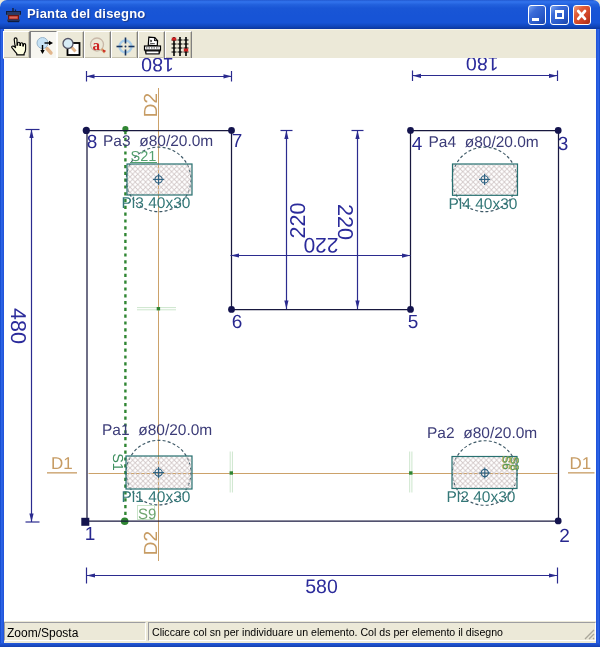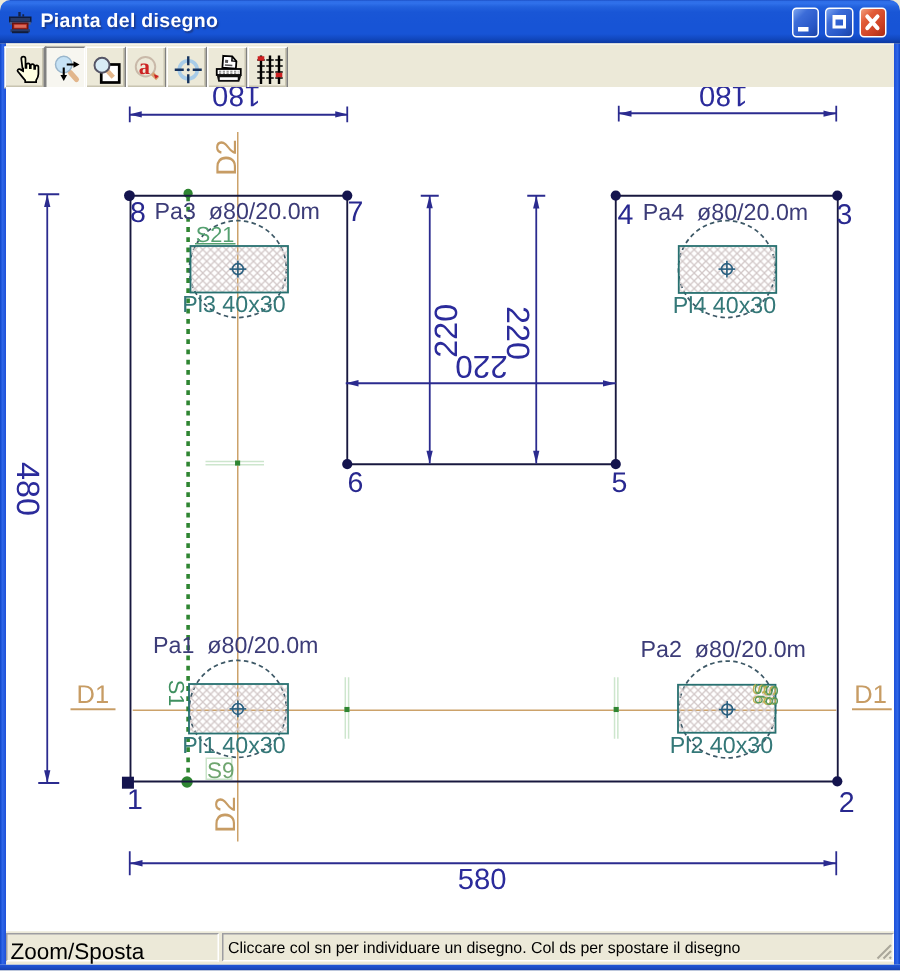--- a/index.html
+++ b/index.html
@@ -369,20 +369,20 @@
 <rect x="81.3" y="517.8" width="8" height="8" fill="#14144E"></rect>
 <text x="90" y="539.5" text-anchor="middle" font-size="19" fill="#28288F">1</text>
 
 <circle cx="558.2" cy="520.9" r="3.4" fill="#14144E"></circle>
 <text x="564.5" y="541.5" text-anchor="middle" font-size="19" fill="#28288F">2</text>
 </svg>
 
 <div class="abs" style="left:4px;top:621px;width:592px;height:22px;background:#ECE9D8;"></div>
 
 <div class="abs" style="left:4px;top:622px;width:142px;height:19px;background:#ECE9D8;box-sizing:border-box;
-  border:1px solid;border-color:#9d9da1 #fff #fff #9d9da1;font-size:15px;color:#000;padding:3px 0 0 2px;">Zoom/Sposta</div>
+  border:1px solid;border-color:#9d9da1 #fff #fff #9d9da1;font-size:12px;color:#000;padding:3px 0 0 2px;">Zoom/Sposta</div>
 
 <div class="abs" style="left:148px;top:622px;width:448px;height:19px;background:#ECE9D8;box-sizing:border-box;
-  border:1px solid;border-color:#9d9da1 #fff #fff #9d9da1;font-size:10.6px;color:#000;padding:3px 0 0 3px;">Cliccare col sn per individuare un disegno. Col ds per spostare il disegno</div>
+  border:1px solid;border-color:#9d9da1 #fff #fff #9d9da1;font-size:10.6px;color:#000;padding:3px 0 0 3px;">Cliccare col sn per individuare un elemento. Col ds per elemento il disegno</div>
 
 <svg class="abs" style="left:584px;top:628px;" width="12" height="13" viewBox="0 0 12 13">
  <path d="M10 2 L1 11 M10 6 L5 11 M10 10 L9 11" stroke="#aaa79a" stroke-width="1.4" fill="none"></path>
 </svg>
 
 </body></html>

